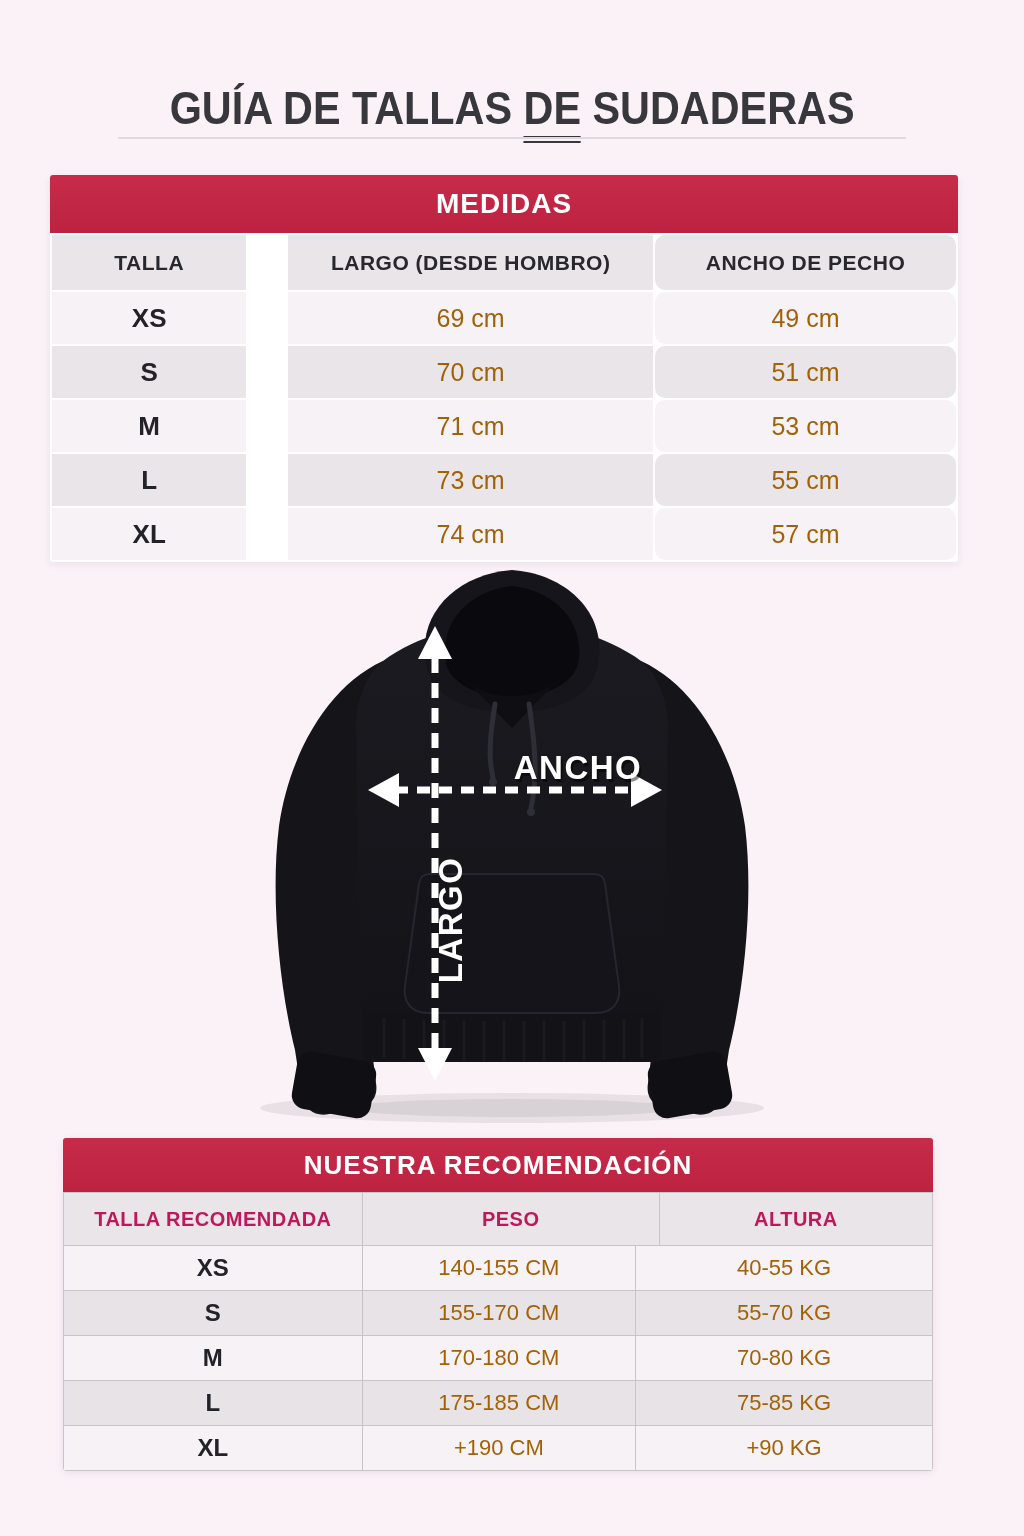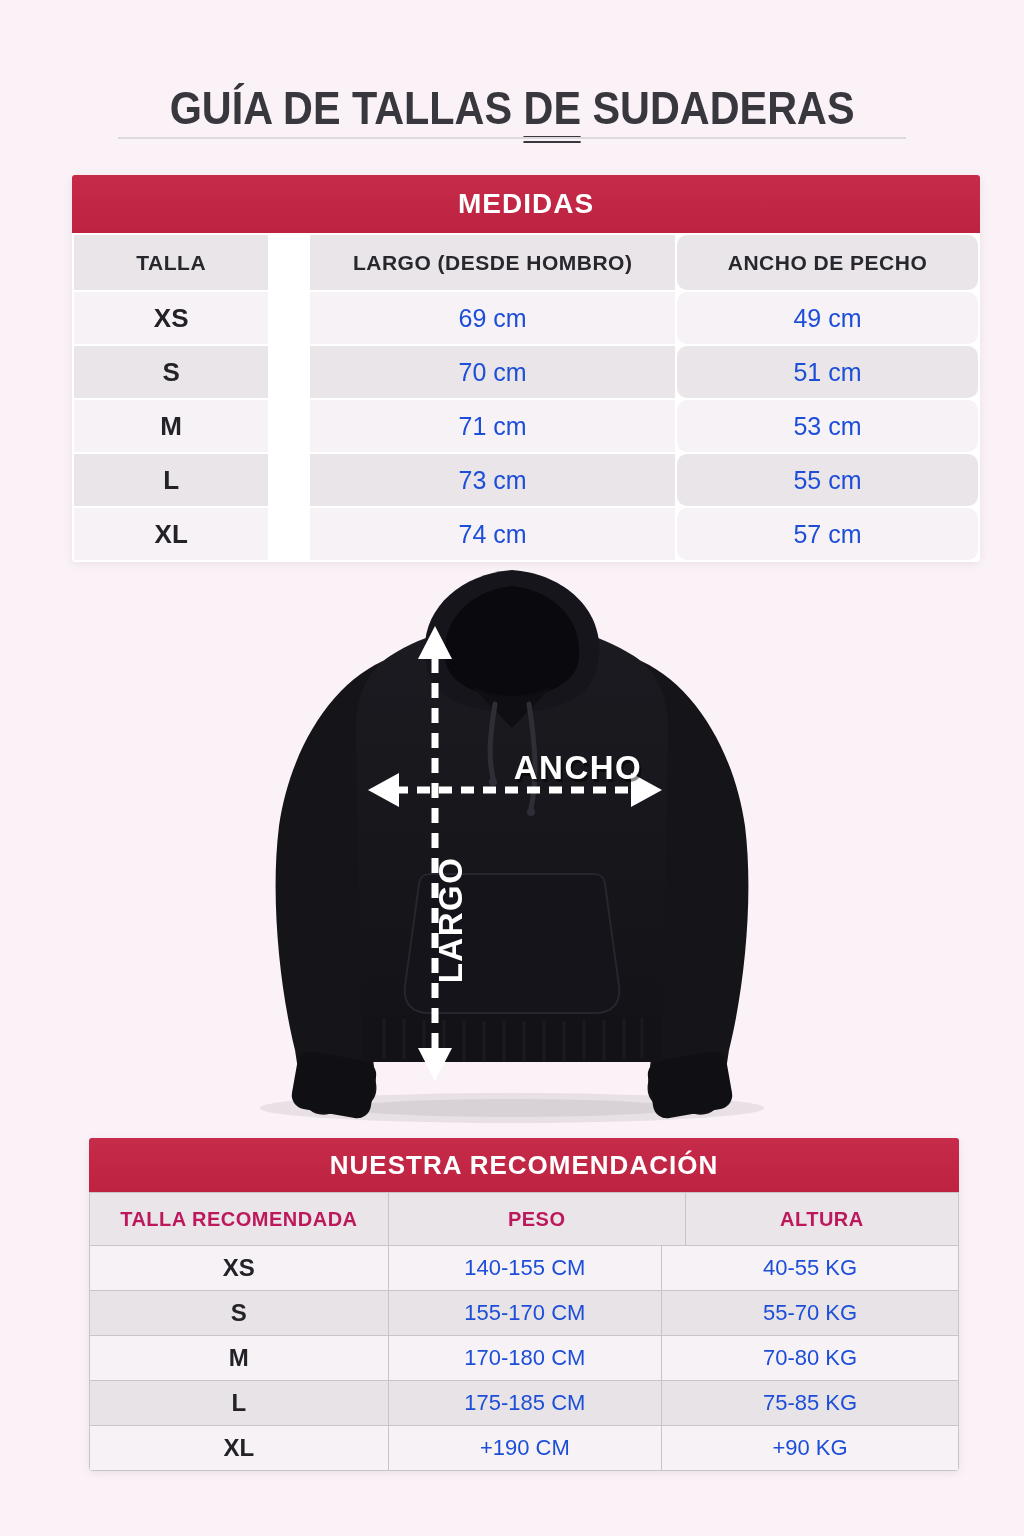--- a/index.html
+++ b/index.html
@@ -62,27 +62,27 @@
     border-radius: 3px 3px 0 0;
   }
   .tbl-row {
     display: flex;
     width: 100%;
   }
   .tbl-cell {
     display: flex;
     align-items: center;
     justify-content: center;
-    color: #1d4ed8;
+    color: #a16207;
     text-align: center;
   }
 
   
   .medidas {
-    top: 175px; left: 72px;
+    top: 175px; left: 50px;
     width: 908px;
     background: #ffffff;
     padding: 2px;
     gap: 2px;
   }
   .medidas .tbl-red-header {
     height: 58px;
     font-size: 28px;
     letter-spacing: 1px;
     margin: -2px -2px 0 -2px;
@@ -113,21 +113,21 @@
   }
   .hoodie-box svg { display: block; width: 100%; height: 100%; }
   .svg-label {
     font-family: "Liberation Sans", sans-serif;
     font-weight: 700;
     letter-spacing: 1.5px;
   }
 
   
   .recom {
-    top: 1138px; left: 89px;
+    top: 1138px; left: 63px;
     width: 870px;
     background: #c9c4c8;
     padding: 1px;
     gap: 1px;
   }
   .recom .tbl-red-header {
     height: 54px;
     font-size: 26px;
     letter-spacing: 1px;
     margin: -1px -1px 0 -1px;

